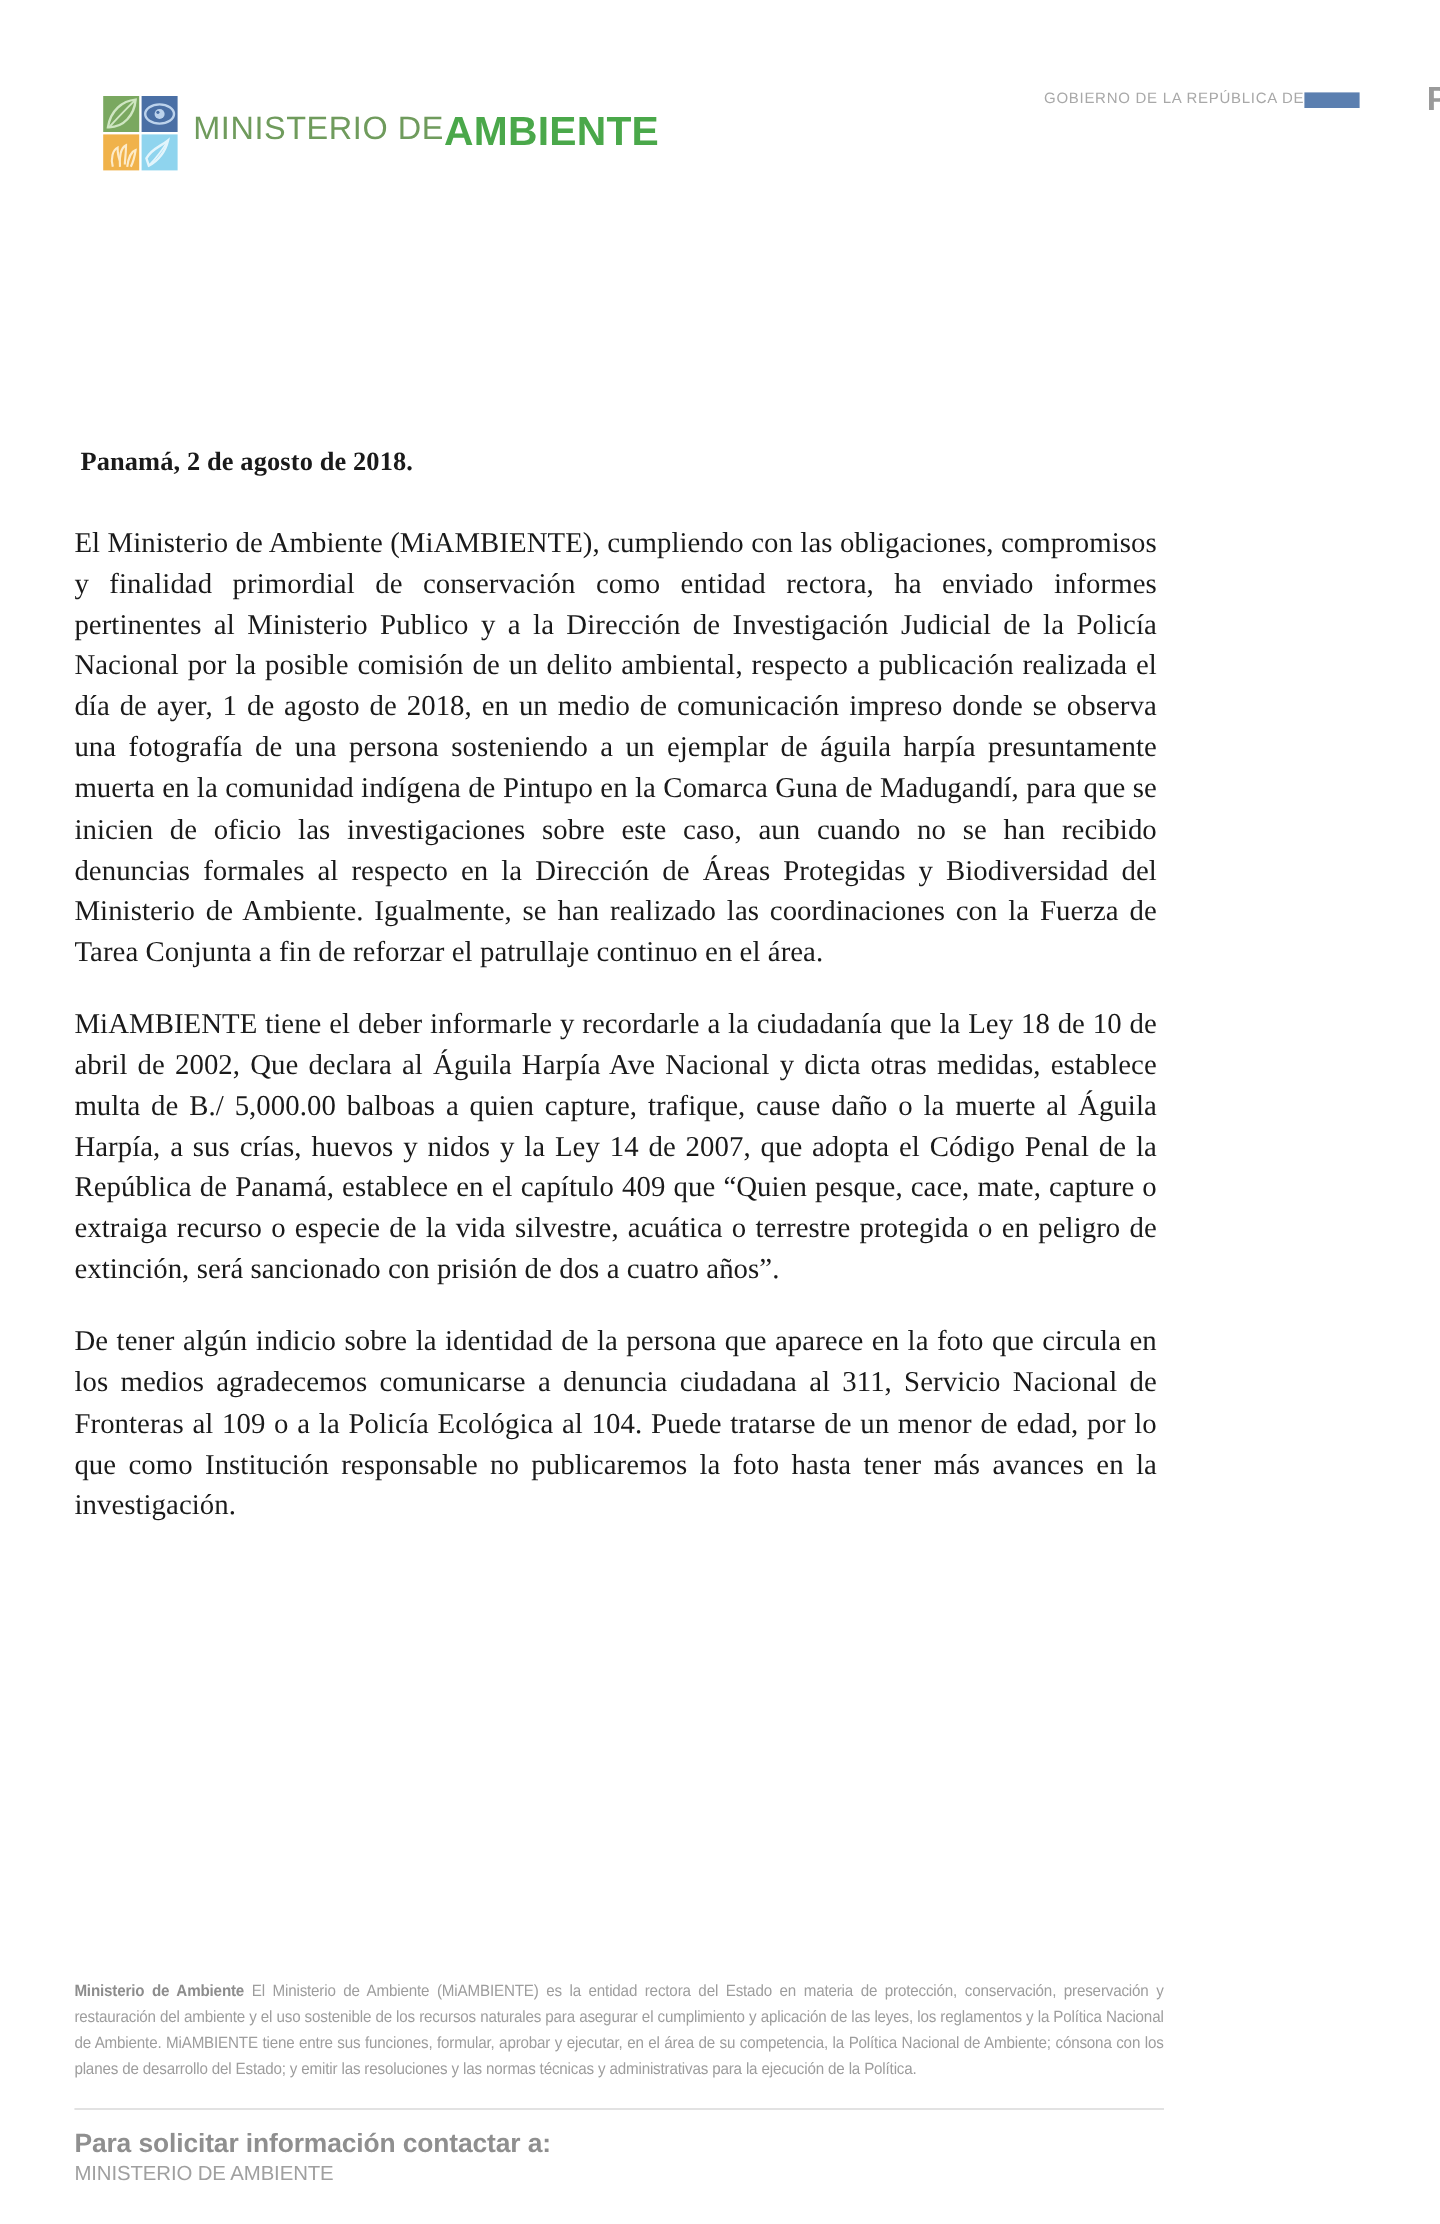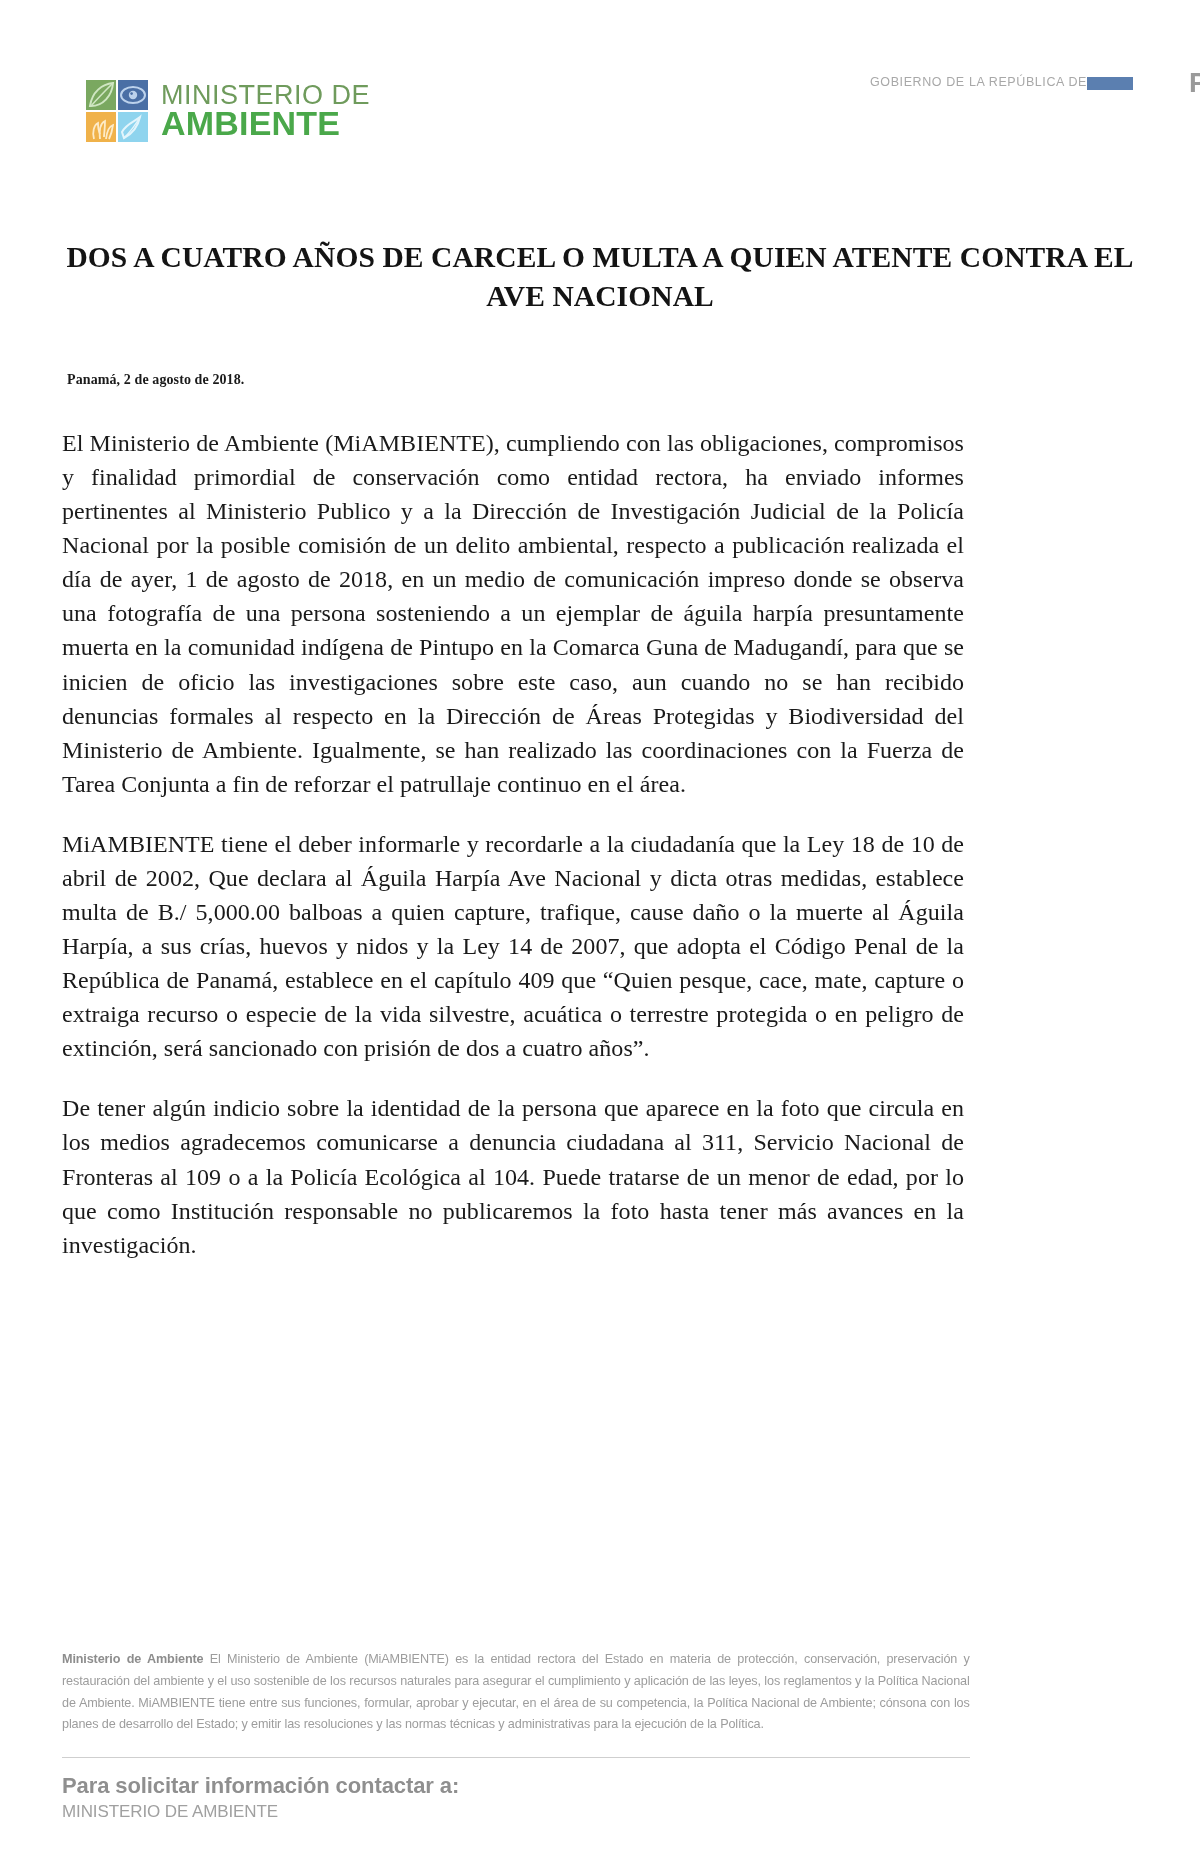--- a/index.html
+++ b/index.html
@@ -54,21 +54,20 @@
     position: relative;
     overflow: hidden;
   }
   .sq-green  { background: #7aa860; }
   .sq-blue   { background: #4a6fa5; }
   .sq-orange { background: #f0b24a; }
   .sq-cyan   { background: #8fd4ee; }
 
   .logo-wordmark {
     display: flex;
-    flex-direction: column;
     line-height: 0.92;
     font-family: "Liberation Sans", sans-serif;
     justify-content: space-between;
   }
   .wm-top {
     font-size: 27px;
     letter-spacing: 0.5px;
     color: #6f9b5c;
     font-weight: 400;
   }
@@ -141,21 +140,21 @@
 
   
   .body-wrap {
     position: absolute;
     top: 372px;
     left: 62px;
     width: 902px;
   }
   .dateline {
     font-weight: bold;
-    font-size: 14px;
+    font-size: 22px;
     margin: 0 0 38px 5px;
     letter-spacing: 0.1px;
   }
   .para {
     text-align: justify;
     font-size: 24px;
     line-height: 1.42;
     margin: 0 0 26px 0;
     letter-spacing: 0.05px;
     -webkit-hyphens: none;
@@ -277,21 +276,20 @@
       </svg>
       <div class="gov-line1">GOBIERNO DE LA REPÚBLICA DE</div>
       <div class="gov-line2row">
         <span class="flag-bar flag-blue"></span>
         <span class="gov-panama">PANAMÁ</span>
         <span class="flag-bar flag-red"></span>
       </div>
     </div>
   </div>
 
-  <h1 class="doc-title">DOS A CUATRO AÑOS DE CARCEL O MULTA A QUIEN ATENTE CONTRA EL AVE NACIONAL</h1>
 
   <div class="body-wrap">
     <div class="dateline">Panamá, 2 de agosto de 2018.</div>
     <p class="para">El Ministerio de Ambiente (MiAMBIENTE), cumpliendo con las obligaciones, compromisos y finalidad primordial de conservación como entidad rectora, ha enviado informes pertinentes al Ministerio Publico y a la Dirección de Investigación Judicial de la Policía Nacional por la posible comisión de un delito ambiental, respecto a publicación realizada el día de ayer, 1 de agosto de 2018, en un medio de comunicación impreso donde se observa una fotografía de una persona sosteniendo a un ejemplar de águila harpía presuntamente muerta en la comunidad indígena de Pintupo en la Comarca Guna de Madugandí,  para que se inicien de oficio las investigaciones sobre este caso, aun cuando no se han recibido denuncias formales al respecto en la Dirección de Áreas Protegidas y Biodiversidad del Ministerio de Ambiente. Igualmente, se han realizado las coordinaciones con la Fuerza de Tarea Conjunta a fin de reforzar el patrullaje continuo en el área.</p>
     <p class="para">MiAMBIENTE tiene el deber informarle y recordarle a la ciudadanía que la Ley 18 de 10 de abril de 2002, Que declara al Águila Harpía Ave Nacional y dicta otras medidas, establece multa de B./ 5,000.00 balboas a quien capture, trafique, cause daño o la muerte al Águila Harpía, a sus crías, huevos y nidos y la Ley 14 de 2007, que adopta el Código Penal de la República de Panamá, establece en el capítulo 409 que “Quien pesque, cace, mate, capture o extraiga recurso o especie de la vida silvestre, acuática o terrestre protegida o en peligro de extinción, será sancionado con prisión de dos a cuatro años”.</p>
     <p class="para">De tener algún indicio sobre la identidad de la persona que aparece en la foto que circula en los medios agradecemos comunicarse a denuncia ciudadana al 311, Servicio Nacional de Fronteras al 109 o a la Policía Ecológica al 104. Puede tratarse de un menor de edad, por lo que como Institución responsable no publicaremos la foto hasta tener más avances en la investigación.</p>
   </div>
 
   <div class="footer">
     <div class="footer-blurb">

